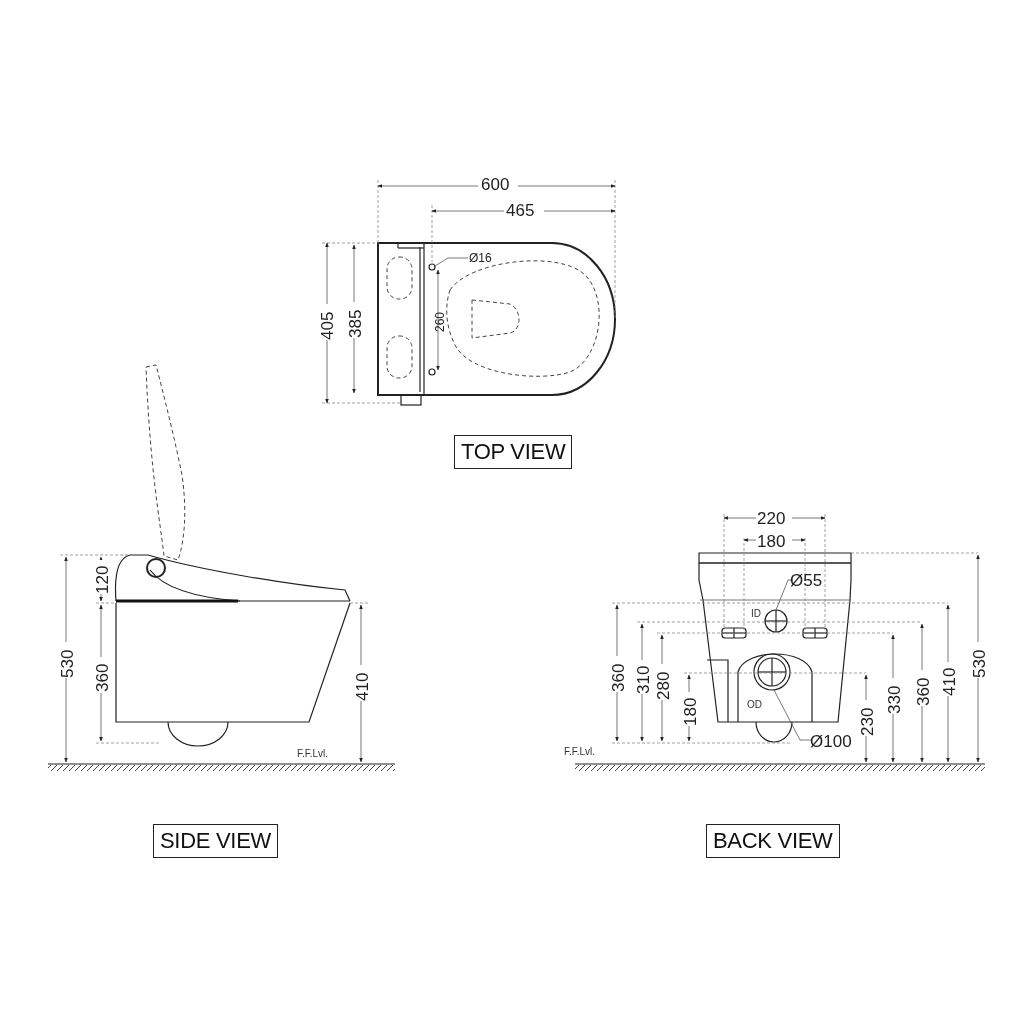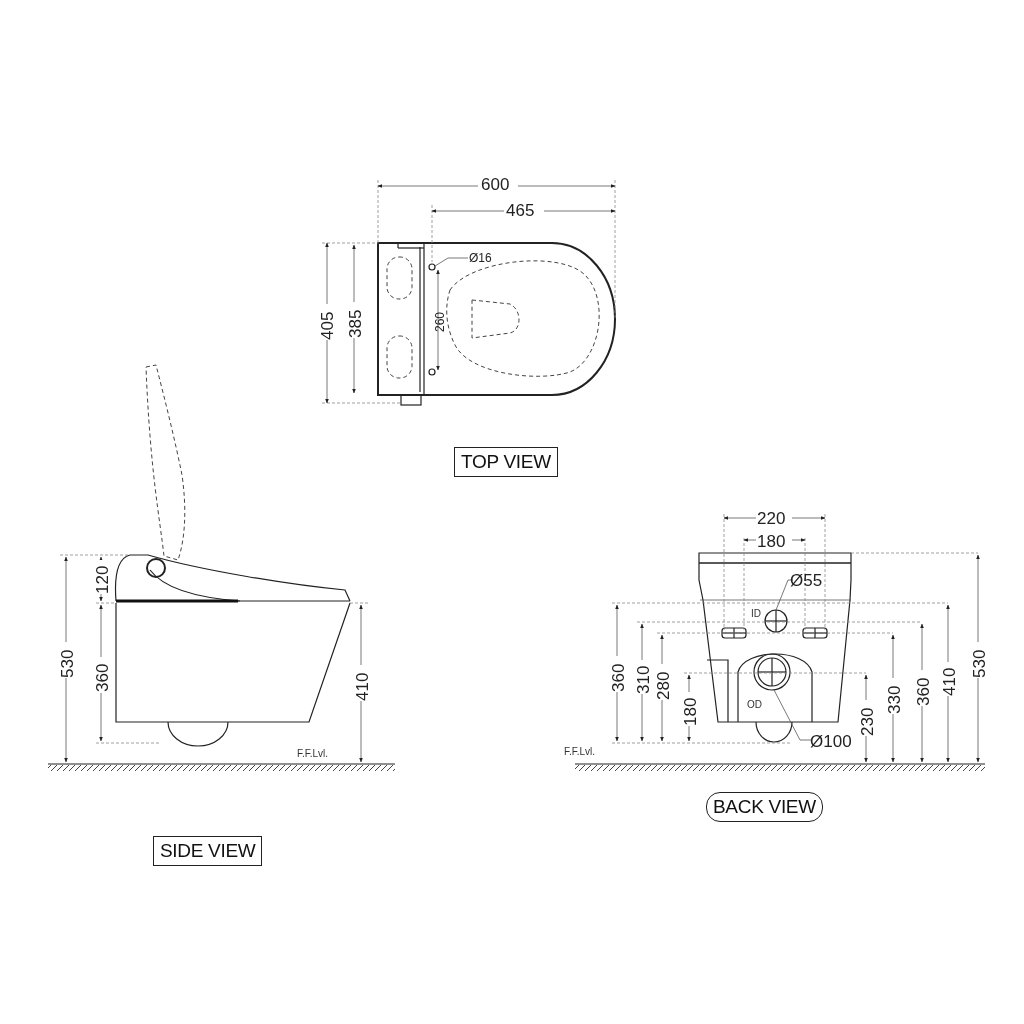--- a/index.html
+++ b/index.html
@@ -6,21 +6,21 @@
   body { width:1024px; height:1024px; position:relative; overflow:hidden; font-family:"Liberation Sans", sans-serif; }
   #drawing { position:absolute; left:0; top:0; width:1024px; height:1024px; }
   .dim { font-family:"Liberation Sans", sans-serif; font-size:17px; fill:#222; }
   .dim-s { font-family:"Liberation Sans", sans-serif; font-size:12px; fill:#222; }
   .small { font-family:"Liberation Sans", sans-serif; font-size:10px; fill:#333; }
   .ln { stroke:#222; stroke-width:1.2; fill:none; }
   .thick { stroke:#222; stroke-width:2; fill:none; }
   .thin { stroke:#555; stroke-width:0.8; fill:none; }
   .ext { stroke:#888; stroke-width:0.8; fill:none; stroke-dasharray:3 2; }
   .dash { stroke:#444; stroke-width:1; fill:none; stroke-dasharray:4 3; }
-  .view-label { position:absolute; border:1.5px solid #222; padding:3px 6px; font-size:19px; color:#111; background:#fff; letter-spacing:-0.3px;margin-top:12px; }
+  .view-label { position:absolute; border:1.5px solid #222; padding:3px 6px; font-size:22px; color:#111; background:#fff; letter-spacing:-0.3px; }
 </style>
 </head>
 <body>
 
 <svg id="drawing" viewBox="0 0 1024 1024" xmlns="http://www.w3.org/2000/svg">
   <defs>
     <marker id="arr" viewBox="0 0 10 10" refX="9" refY="5" markerWidth="6" markerHeight="6" orient="auto-start-reverse">
       <path d="M0,1 L10,5 L0,9 z" fill="#222"></path>
     </marker>
     <pattern id="hatch" width="6" height="6" patternUnits="userSpaceOnUse">
@@ -196,13 +196,13 @@
     <rect x="939" y="662" width="16" height="34" fill="#fff"></rect>
     <text class="dim" transform="translate(955,696) rotate(-90)">410</text>
     <line class="thin" x1="978" y1="555" x2="978" y2="762" marker-start="url(#arr)" marker-end="url(#arr)"></line>
     <rect x="969" y="642" width="16" height="36" fill="#fff"></rect>
     <text class="dim" transform="translate(985,678) rotate(-90)">530</text>
   </g>
 </svg>
 
 <div class="view-label" style="left:454px; top:435px;">TOP VIEW</div>
 <div class="view-label" style="left:153px; top:824px;text-align:center;">SIDE VIEW</div>
-<div class="view-label" style="left:706px; top:780px;border-radius:14px;">BACK VIEW</div>
+<div class="view-label" style="left:706px; top:824px;">BACK VIEW</div>
 
 </body></html>

